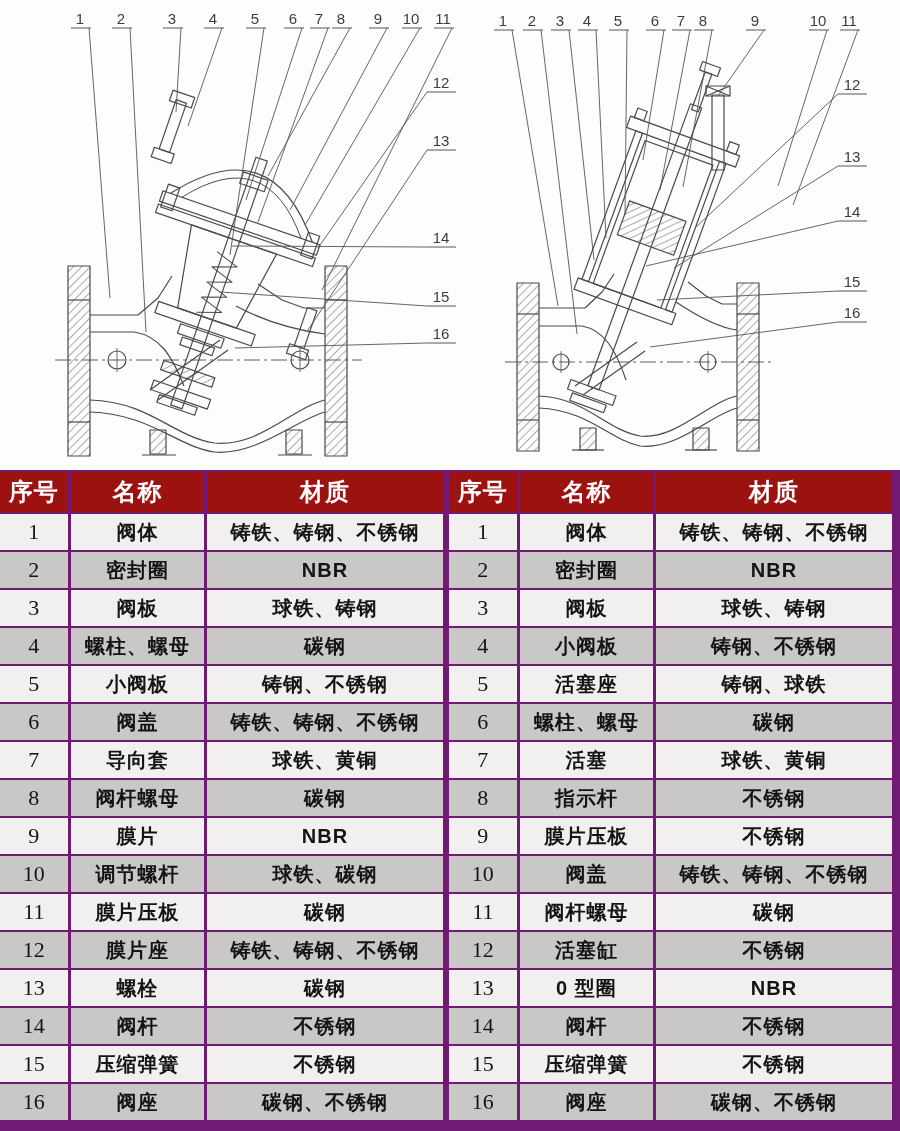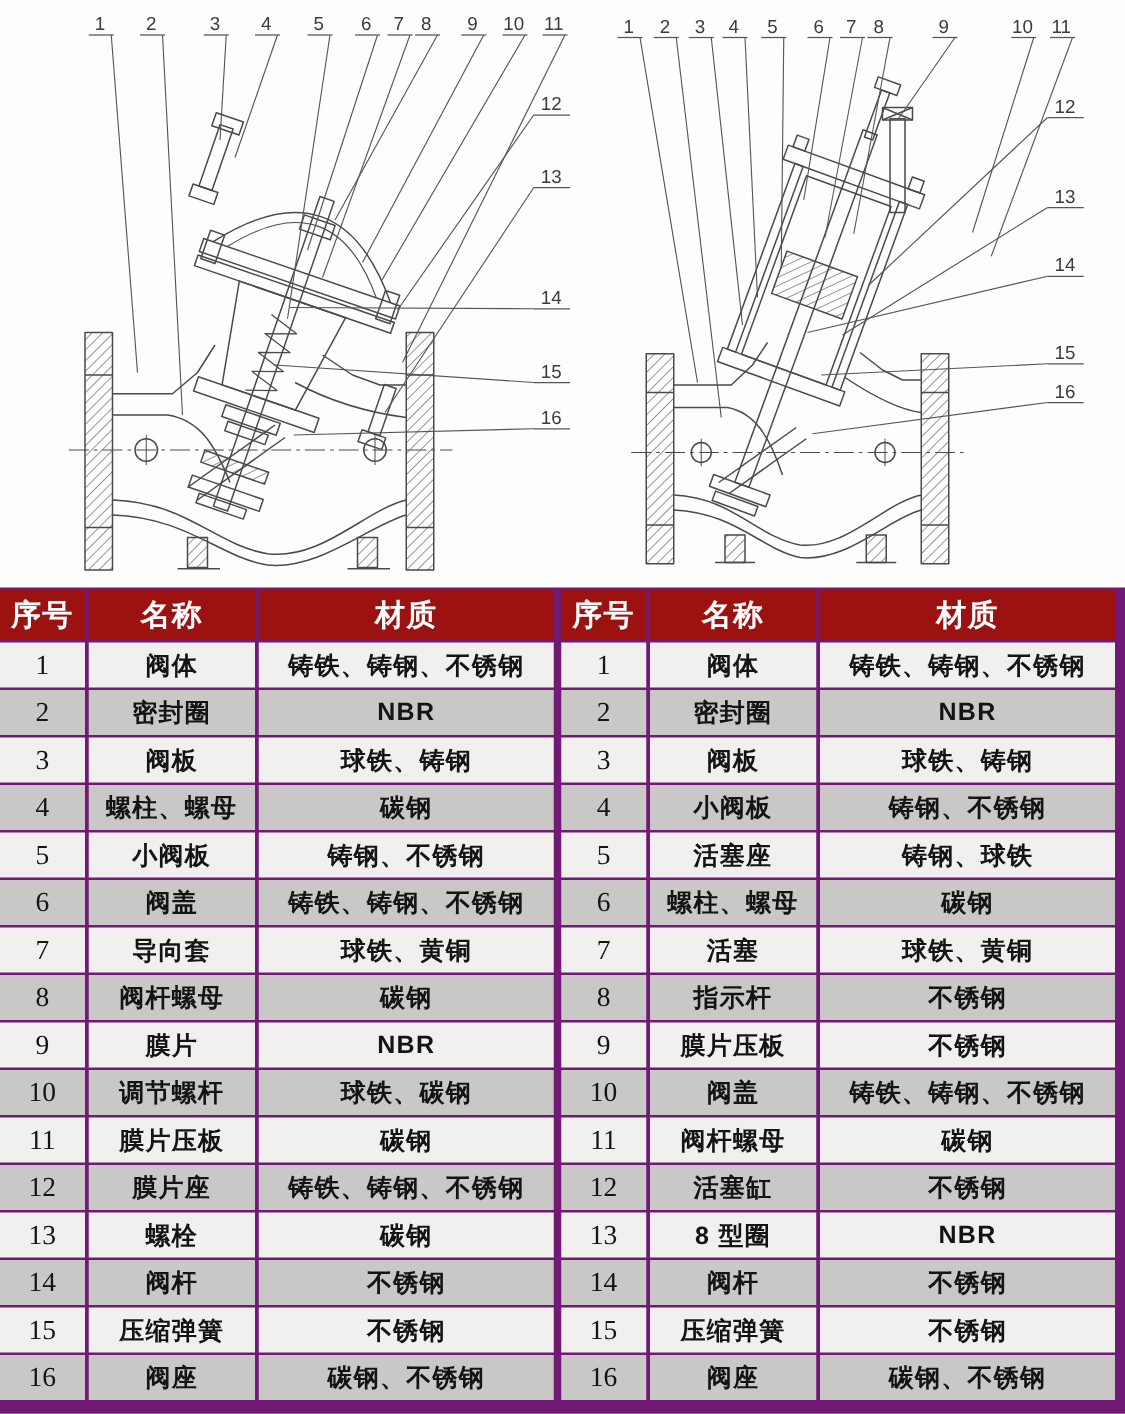--- a/index.html
+++ b/index.html
@@ -471,21 +471,21 @@
             <td class="name">阀杆螺母</td>
             <td class="mat">碳钢</td>
           </tr>
           <tr class="r-even">
             <td class="no">12</td>
             <td class="name">活塞缸</td>
             <td class="mat">不锈钢</td>
           </tr>
           <tr class="r-odd">
             <td class="no">13</td>
-            <td class="name">8 型圈</td>
+            <td class="name">0 型圈</td>
             <td class="mat">NBR</td>
           </tr>
           <tr class="r-even">
             <td class="no">14</td>
             <td class="name">阀杆</td>
             <td class="mat">不锈钢</td>
           </tr>
           <tr class="r-odd">
             <td class="no">15</td>
             <td class="name">压缩弹簧</td>

